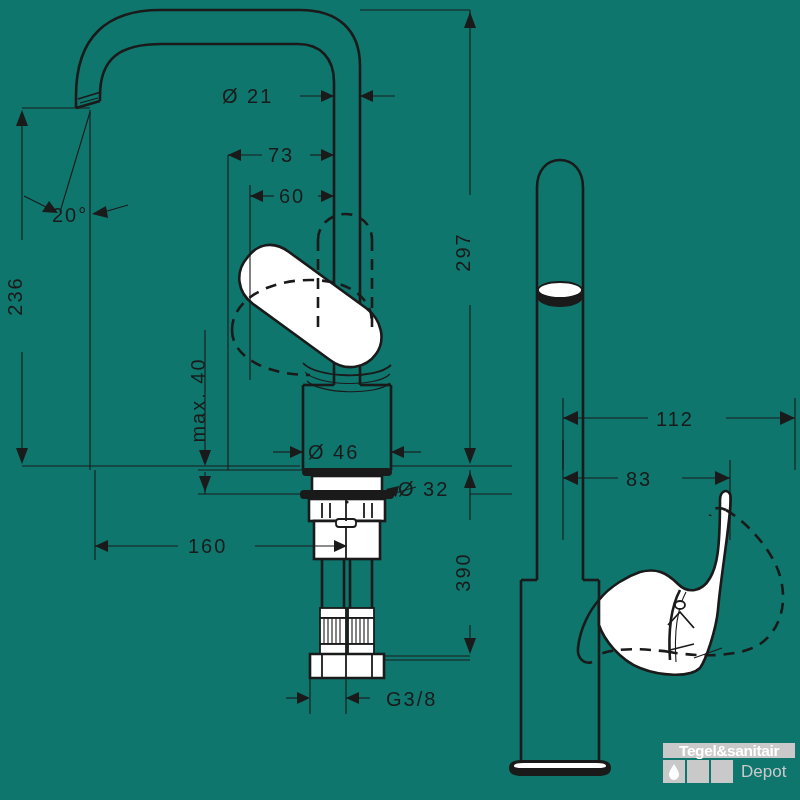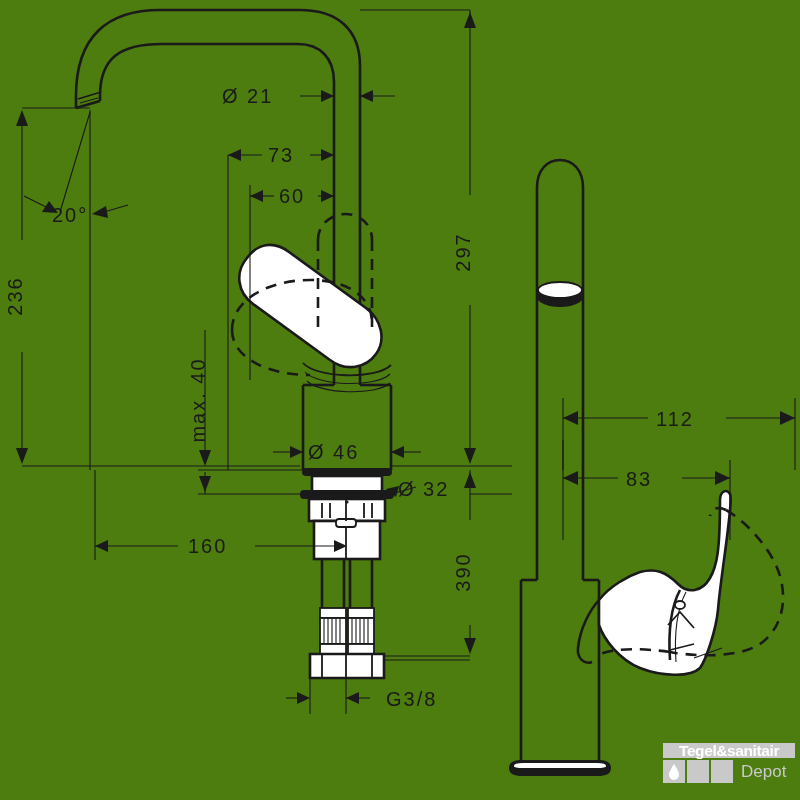--- a/index.html
+++ b/index.html
@@ -4,21 +4,21 @@
 <style>
   html, body {
     margin: 0;
     padding: 0;
     background: #ffffff;
   }
   #page {
     position: relative;
     width: 800px;
     height: 800px;
-    background: #4d7c0f;
+    background: #0f766e;
     overflow: hidden;
     font-family: "Liberation Sans", sans-serif;
   }
   svg.drawing {
     position: absolute;
     left: 0;
     top: 0;
     width: 800px;
     height: 800px;
   }

